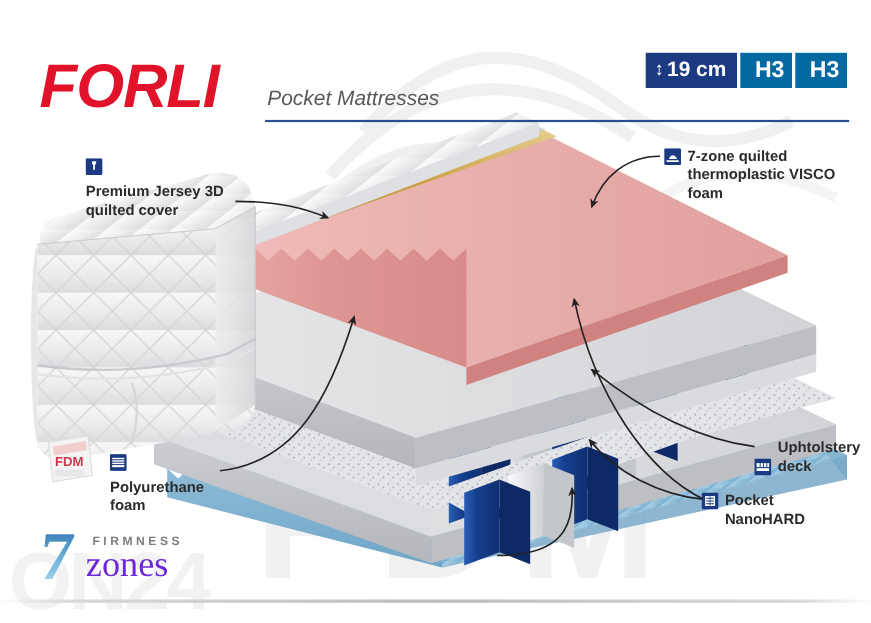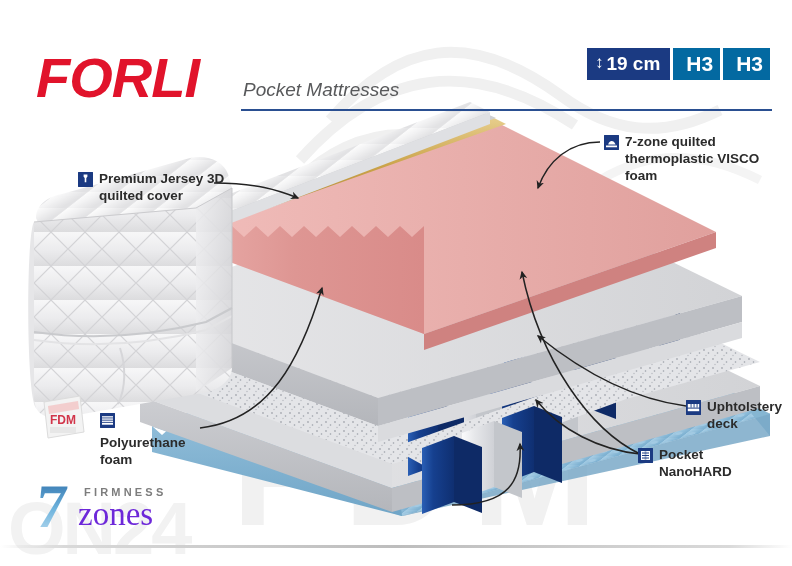--- a/index.html
+++ b/index.html
@@ -162,25 +162,25 @@
   }
   .callout .ico svg { display: block; }
   .callout .txt {
     font-size: 13.5px;
     font-weight: bold;
     color: #2b2b2b;
     line-height: 1.27;
     white-space: pre-line;
   }
 
-  .c-cover      { left: 78px;  top: 170px; }
+  .c-cover      { left: 78px;  top: 142px; flex-direction: column; }
   .c-visco      { left: 604px; top: 133px; }
   .c-pu         { left: 100px; top: 411px; flex-direction: column; }
   .c-hr         { left: 300px; top: 481px; }
-  .c-deck       { left: 686px; top: 398px; }
+  .c-deck       { left: 686px; top: 398px; align-items: flex-end; }
   .c-pocket     { left: 638px; top: 446px; }
 
   
   .leaders {
     position: absolute;
     inset: 0;
     z-index: 7;
     pointer-events: none;
   }
 

